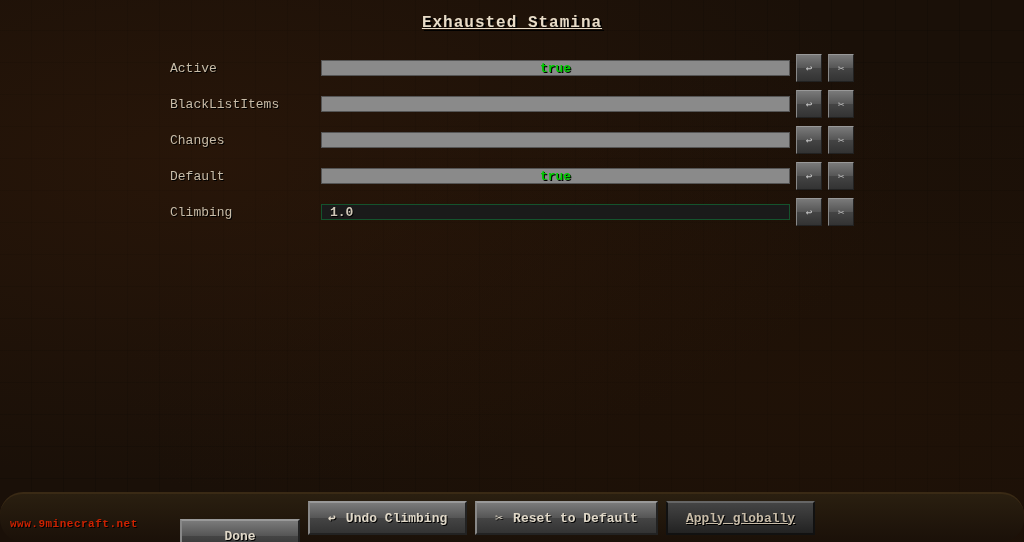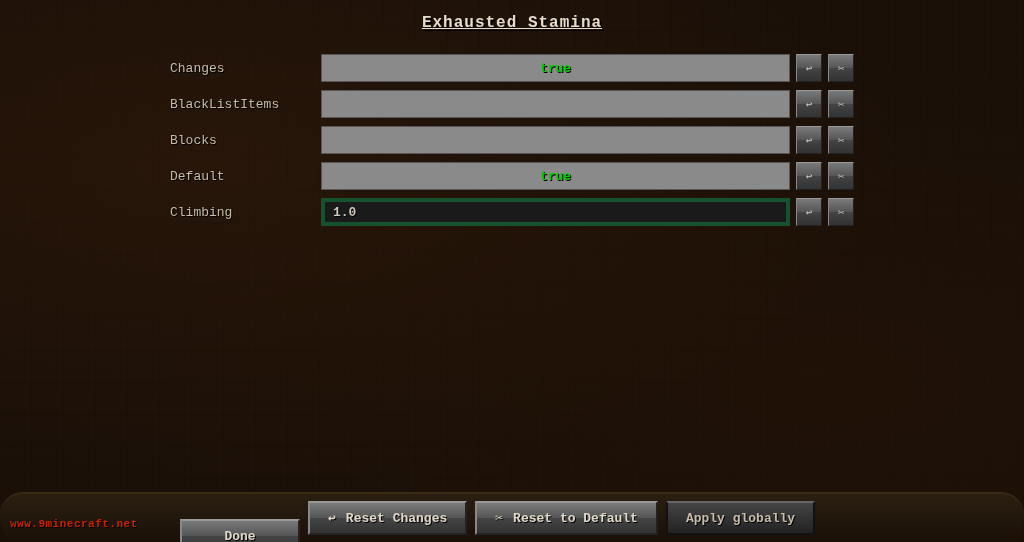--- a/index.html
+++ b/index.html
@@ -72,33 +72,33 @@
     .setting-label {
       width: 145px;
       font-size: 13px;
       color: #c8bca8;
       text-shadow: 1px 1px 0 #000;
       flex-shrink: 0;
     }
 
     .setting-control {
       flex: 1;
-      height: 28px;
+      height: 16px;
       background: #8a8a8a;
       border: 1px solid #555;
       display: flex;
       align-items: center;
       justify-content: center;
       position: relative;
       cursor: pointer;
     }
 
     .setting-control.dark-bg {
       background: #1a1a1a;
-      border: 4px solid #14532d;
+      border: 1px solid #14532d;
       justify-content: flex-start;
       padding-left: 8px;
     }
 
     .setting-control-value {
       font-size: 13px;
       font-weight: bold;
       text-shadow: 1px 1px 0 #000;
     }
 
@@ -179,49 +179,50 @@
       min-width: 120px;
       justify-content: center;
       margin-top: 36px;
     }
 
     .btn-apply {
       background: linear-gradient(180deg, #444 0%, #222 100%);
       border: 2px solid #111;
       border-top-color: #666;
       color: #c8bca8;
+      text-decoration: underline;
     }
 
     .icon-undo::before { content: '↩'; margin-right: 4px; }
     .icon-scissors::before { content: '✂'; margin-right: 4px; }
   </style>
 </head>
 <body>
 
 <div class="page-title">Exhausted Stamina</div>
 
 <div class="content-area" id="settings-container">
 <div class="setting-row">
+      <div class="setting-label">Active</div>
+      <div class="setting-control">
+        <span class="setting-control-value value-true">true</span>
+      </div>
+      <div class="btn-small">↩</div>
+      <div class="btn-small">✂</div>
+    </div>
+    <div class="setting-row">
+      <div class="setting-label">BlackListItems</div>
+      <div class="setting-control">
+        <span class="setting-control-value value-text"></span>
+      </div>
+      <div class="btn-small">↩</div>
+      <div class="btn-small">✂</div>
+    </div>
+    <div class="setting-row">
       <div class="setting-label">Changes</div>
-      <div class="setting-control">
-        <span class="setting-control-value value-true">true</span>
-      </div>
-      <div class="btn-small">↩</div>
-      <div class="btn-small">✂</div>
-    </div>
-    <div class="setting-row">
-      <div class="setting-label">BlackListItems</div>
-      <div class="setting-control">
-        <span class="setting-control-value value-text"></span>
-      </div>
-      <div class="btn-small">↩</div>
-      <div class="btn-small">✂</div>
-    </div>
-    <div class="setting-row">
-      <div class="setting-label">Blocks</div>
       <div class="setting-control">
         <span class="setting-control-value value-text"></span>
       </div>
       <div class="btn-small">↩</div>
       <div class="btn-small">✂</div>
     </div>
     <div class="setting-row">
       <div class="setting-label">Default</div>
       <div class="setting-control">
         <span class="setting-control-value value-true">true</span>
@@ -237,20 +238,20 @@
       <div class="btn-small">↩</div>
       <div class="btn-small">✂</div>
     </div>
   </div>
 
 <div class="bottom-bar">
   <span class="watermark">www.9minecraft.net</span>
   <button class="btn-bottom btn-done">Done</button>
   <button class="btn-bottom">
     <span class="icon-undo"></span>
-    <span>Reset Changes</span>
+    <span>Undo Climbing</span>
   </button>
   <button class="btn-bottom">
     <span class="icon-scissors"></span>
     <span>Reset to Default</span>
   </button>
   <button class="btn-bottom btn-apply">Apply globally</button>
 </div>
 
 </body></html>

